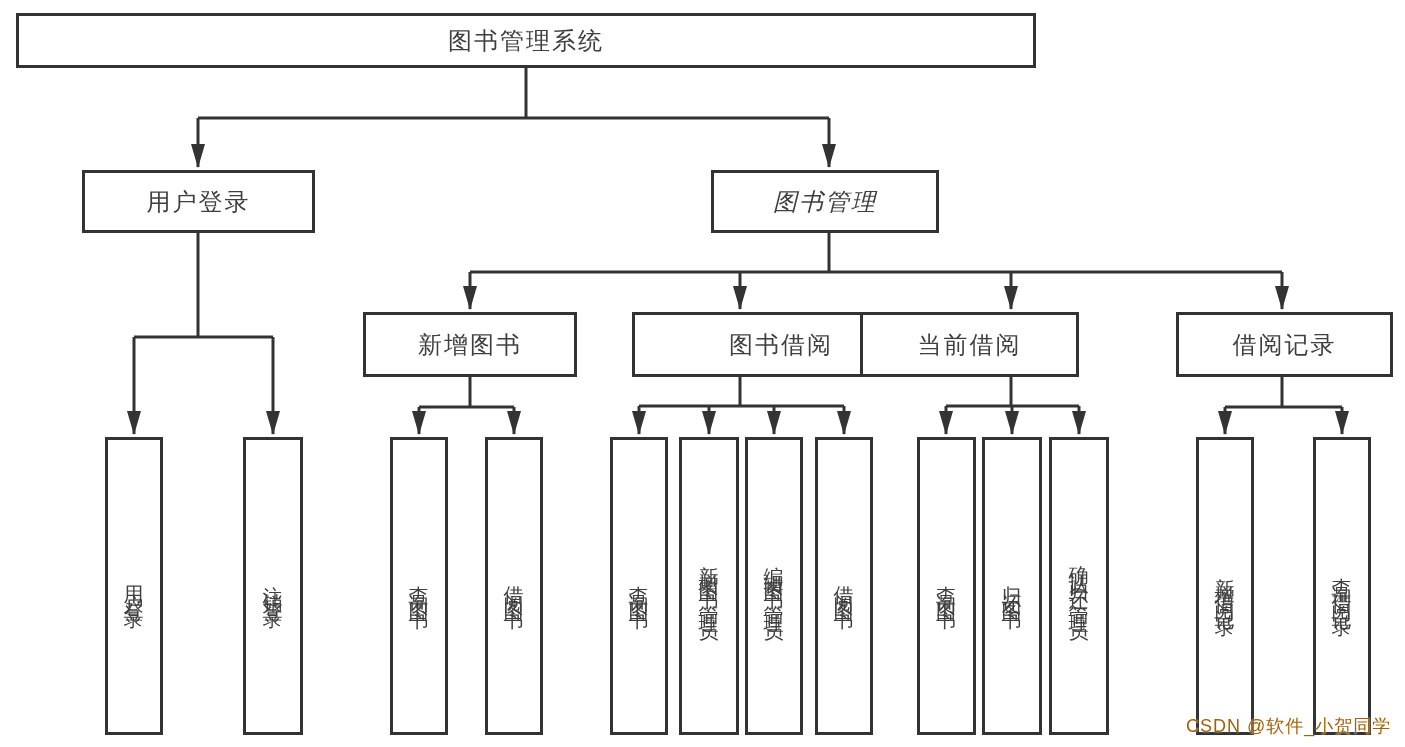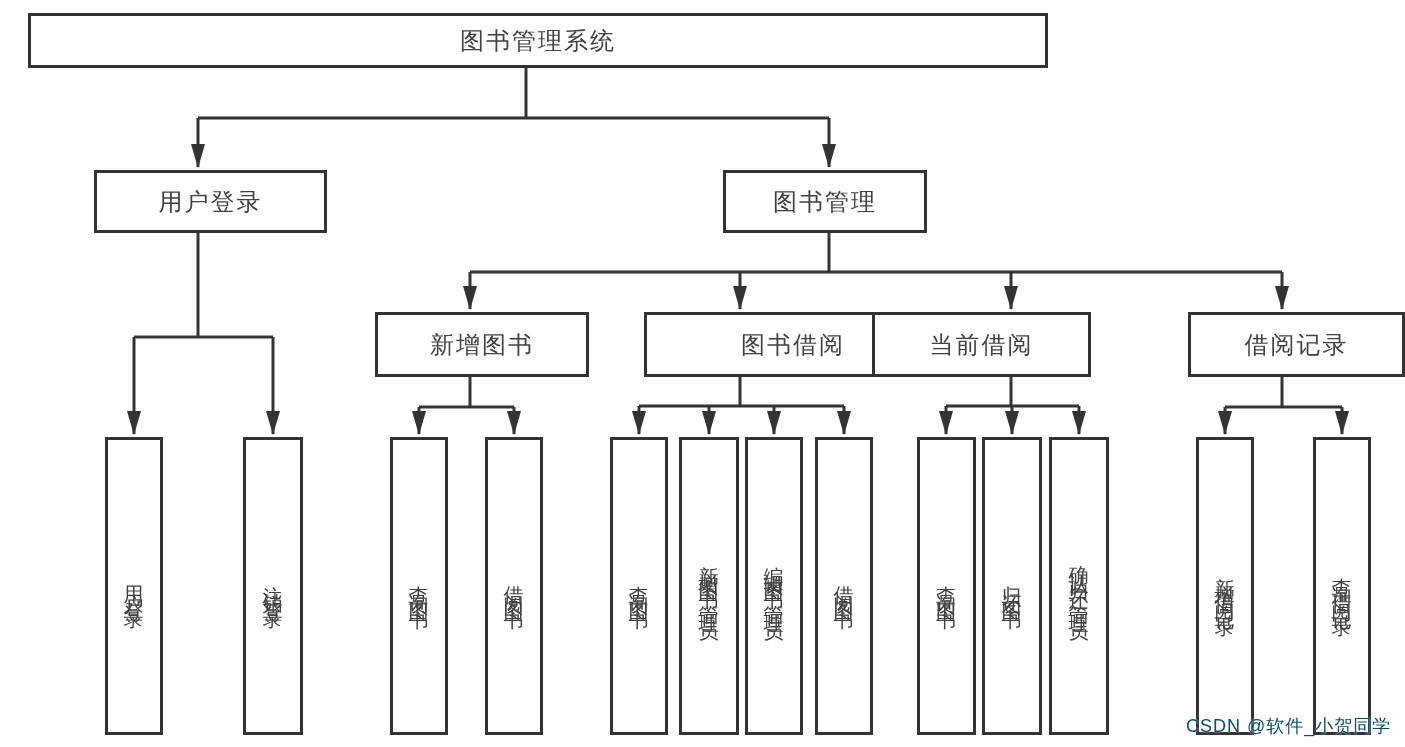--- a/index.html
+++ b/index.html
@@ -14,34 +14,34 @@
     position:absolute;left:0;top:0;width:1405px;height:747px;
   }
   .node{
     position:absolute;
     box-sizing:border-box;
     border:3px solid #333333;
     background:#ffffff;
     display:flex;align-items:center;justify-content:center;
     color:#3f3f3f;
   }
-  .hbox{font-size:24px;letter-spacing:2px;white-space:nowrap;margin-left:12px;}
+  .hbox{font-size:24px;letter-spacing:2px;white-space:nowrap;}
   .vbox{font-size:20px;}
   .vbox span{
     writing-mode:vertical-rl;
     text-orientation:mixed;
     letter-spacing:8px;
     line-height:1;
     white-space:nowrap;
   }
   .watermark{
     position:absolute;
     left:1186px;top:714px;
     font-size:18px;
-    color:#0c4a6e;
+    color:#a16207;
     letter-spacing:1px;
     white-space:nowrap;
     z-index:5;
     text-shadow:0 0 2px #ffffff;
   }
 </style>
 </head>
 <body>
 
 <div class="stage">
@@ -92,21 +92,21 @@
       <path d="M1282,376 V407"></path>
       <path d="M1225,407 H1342"></path>
       <path d="M1225,407 V434" marker-end="url(#arw)"></path>
       <path d="M1342,407 V434" marker-end="url(#arw)"></path>
     </g>
   </svg>
 
   <div class="node hbox" style="left:16px;top:13px;width:1020px;height:55px;">图书管理系统</div>
 
   <div class="node hbox" style="left:82px;top:170px;width:233px;height:63px;">用户登录</div>
-  <div class="node hbox" style="left:711px;top:170px;width:204px;height:63px;">图书管理</div>
+  <div class="node hbox" style="left:711px;top:170px;width:228px;height:63px;font-style:italic;">图书管理</div>
 
   <div class="node hbox" style="left:363px;top:312px;width:214px;height:65px;">新增图书</div>
   <div class="node hbox" style="left:632px;top:312px;width:253px;height:65px;padding-left:45px;">图书借阅</div>
   <div class="node hbox" style="left:860px;top:312px;width:219px;height:65px;">当前借阅</div>
   <div class="node hbox" style="left:1176px;top:312px;width:217px;height:65px;">借阅记录</div>
 
   <div class="node vbox" style="left:105px;top:437px;width:58px;height:298px;">
     <span>用户登录</span>
   </div>
   <div class="node vbox" style="left:243px;top:437px;width:60px;height:298px;">

